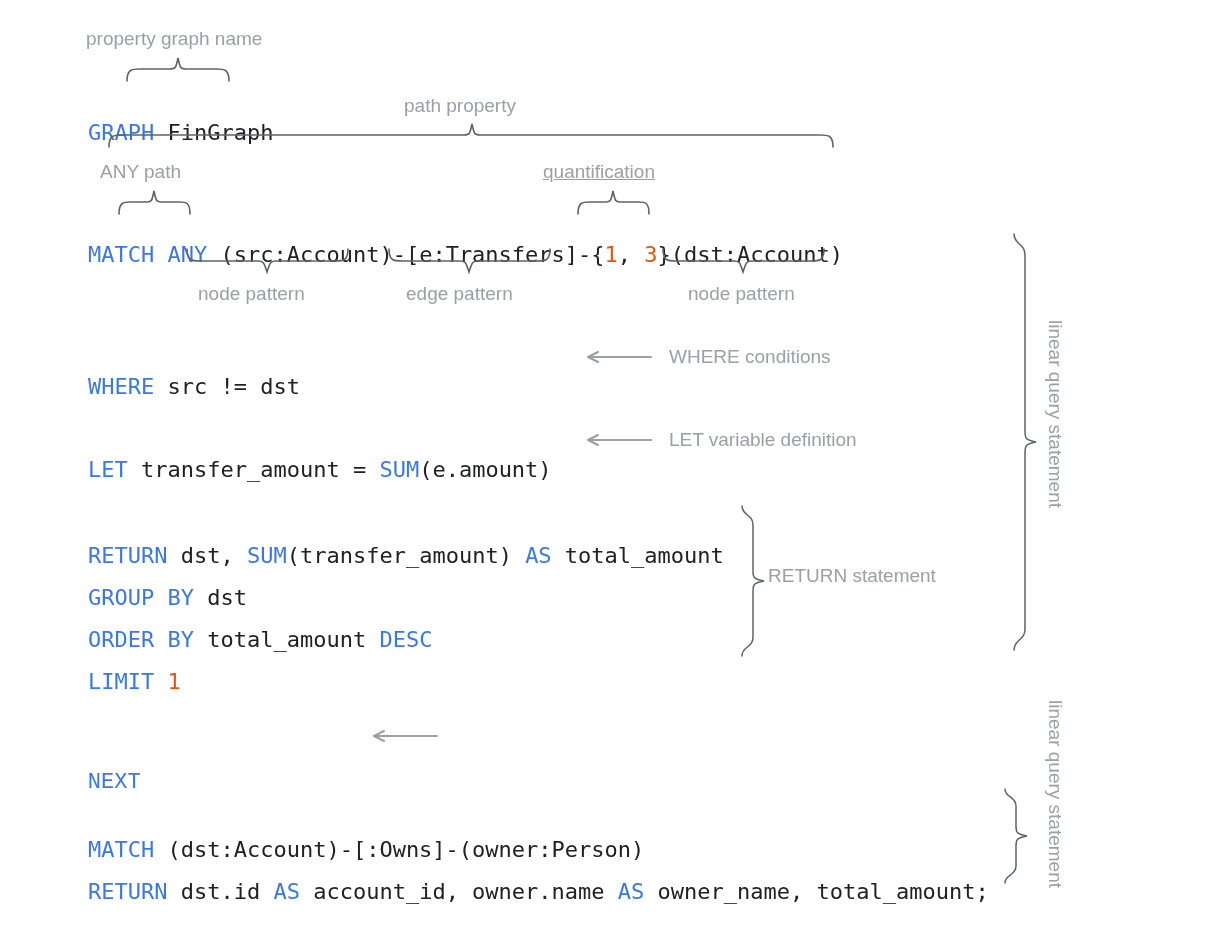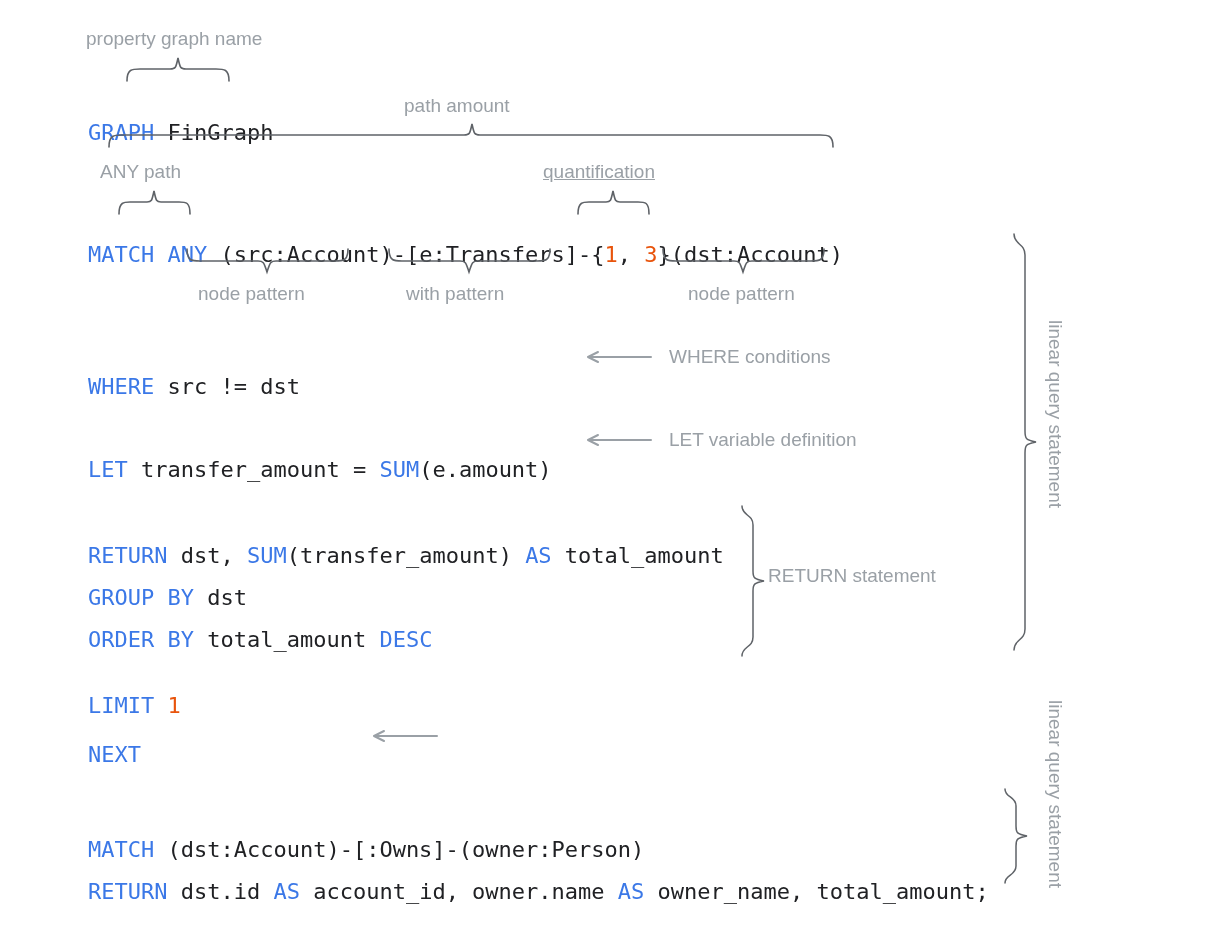--- a/index.html
+++ b/index.html
@@ -86,21 +86,21 @@
   <div class="anno" style="left:86px; top:28px;">property graph name</div>
 
   <svg class="brace" style="left:126px; top:56px;" width="104" height="26" viewBox="0 0 104 26">
     <path d="M1 25 C1 13, 6 13, 14 13 L44 13 C50 13, 50 11, 52 2 C54 11, 54 13, 60 13 L90 13 C98 13, 103 13, 103 25"></path>
   </svg>
 
   <div class="code-line" style="left:35px; top:88px;">
     <span class="kw">GRAPH</span><span class="pl"> FinGraph</span>
   </div>
 
-  <div class="anno" style="left:404px; top:95px;">path amount</div>
+  <div class="anno" style="left:404px; top:95px;">path property</div>
 
   <svg class="brace" style="left:108px; top:122px;" width="726" height="26" viewBox="0 0 726 26">
     <path d="M1 25 C1 13, 6 13, 14 13 L356 13 C362 13, 362 11, 364 2 C366 11, 366 13, 372 13 L712 13 C720 13, 725 13, 725 25"></path>
   </svg>
 
   <div class="anno" style="left:100px; top:161px;">ANY path</div>
 
   <svg class="brace" style="left:118px; top:189px;" width="74" height="26" viewBox="0 0 74 26">
     <path d="M1 25 C1 13, 6 13, 12 13 L29 13 C34 13, 34 11, 36 2 C38 11, 38 13, 43 13 L61 13 C68 13, 72 13, 72 25"></path>
   </svg>
@@ -116,21 +116,21 @@
   </div>
 
   <svg class="brace" style="left:186px; top:248px;" width="163" height="26" viewBox="0 0 163 26">
     <path d="M1 1 C1 13, 6 13, 14 13 L72 13 C78 13, 78 15, 81 24 C84 15, 84 13, 90 13 L149 13 C157 13, 162 13, 162 1"></path>
   </svg>
   <div class="anno" style="left:198px; top:283px;">node pattern</div>
 
   <svg class="brace" style="left:388px; top:248px;" width="163" height="26" viewBox="0 0 163 26">
     <path d="M1 1 C1 13, 6 13, 14 13 L72 13 C78 13, 78 15, 81 24 C84 15, 84 13, 90 13 L149 13 C157 13, 162 13, 162 1"></path>
   </svg>
-  <div class="anno" style="left:406px; top:283px;">with pattern</div>
+  <div class="anno" style="left:406px; top:283px;">edge pattern</div>
 
   <svg class="brace" style="left:662px; top:248px;" width="163" height="26" viewBox="0 0 163 26">
     <path d="M1 1 C1 13, 6 13, 14 13 L72 13 C78 13, 78 15, 81 24 C84 15, 84 13, 90 13 L149 13 C157 13, 162 13, 162 1"></path>
   </svg>
   <div class="anno" style="left:688px; top:283px;">node pattern</div>
 
   <div class="code-line" style="left:35px; top:342px;">
     <span class="kw">WHERE</span><span class="pl"> src != dst</span>
   </div>
 
@@ -155,30 +155,30 @@
   </div>
 
   <div class="code-line" style="left:35px; top:553px;">
     <span class="kw">GROUP BY</span><span class="pl"> dst</span>
   </div>
 
   <div class="code-line" style="left:35px; top:595px;">
     <span class="kw">ORDER BY</span><span class="pl"> total_amount </span><span class="kw">DESC</span>
   </div>
 
-  <div class="code-line" style="left:35px; top:661px;">
+  <div class="code-line" style="left:35px; top:637px;">
     <span class="kw">LIMIT</span><span class="pl"> </span><span class="num">1</span>
   </div>
 
   <svg class="vbrace brace" style="left:740px; top:505px;" width="26" height="152" viewBox="0 0 26 152">
     <path d="M2 1 C2 11, 13 9, 13 20 L13 66 C13 73, 14 74, 24 76 C14 78, 13 79, 13 86 L13 132 C13 143, 2 141, 2 151"></path>
   </svg>
   <div class="anno" style="left:768px; top:565px;">RETURN statement</div>
 
-  <div class="code-line" style="left:35px; top:710px;">
+  <div class="code-line" style="left:35px; top:738px;font-family:Liberation Mono, monospace;">
     <span class="kw">NEXT</span>
   </div>
 
   <svg class="arrow" style="left:371px; top:727px;" width="68" height="18" viewBox="0 0 68 18">
     <path d="M66 9 L4 9"></path>
     <path d="M13 4 L3 9 L13 14"></path>
   </svg>
 
   <div class="code-line" style="left:35px; top:805px;">
     <span class="kw">MATCH</span><span class="pl"> (dst:Account)-[:Owns]-(owner:Person)</span>

